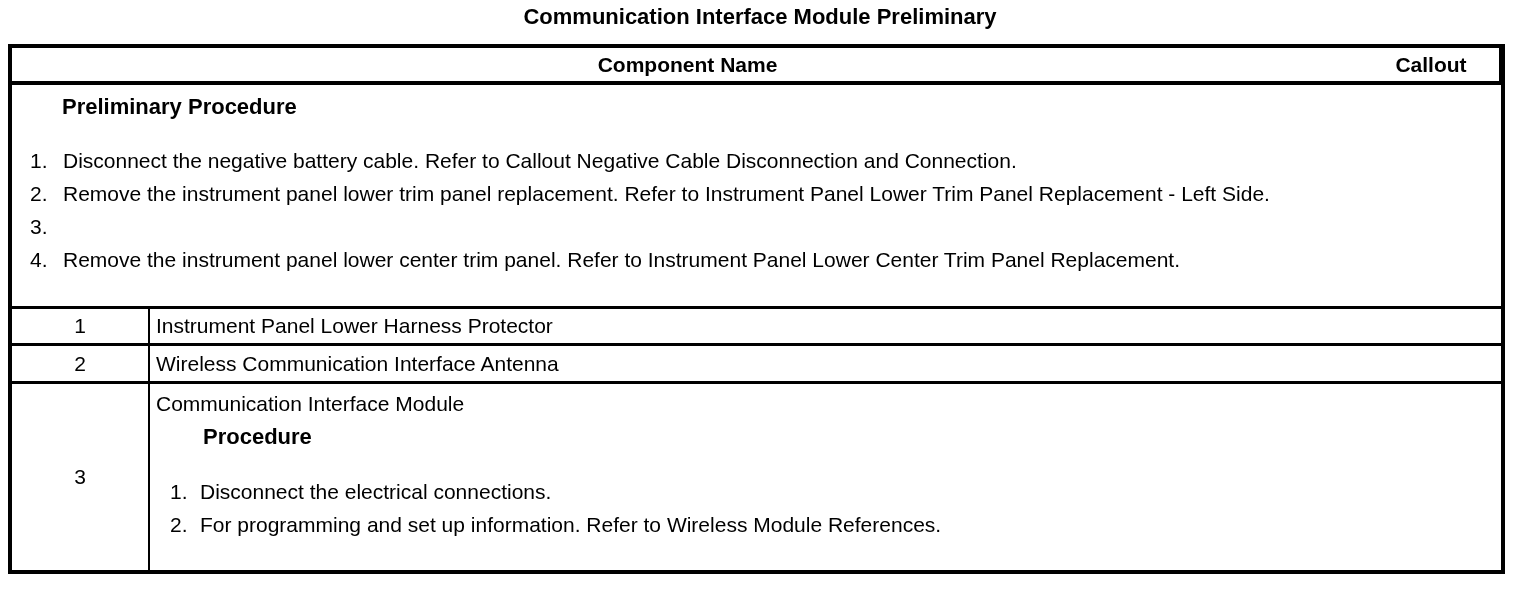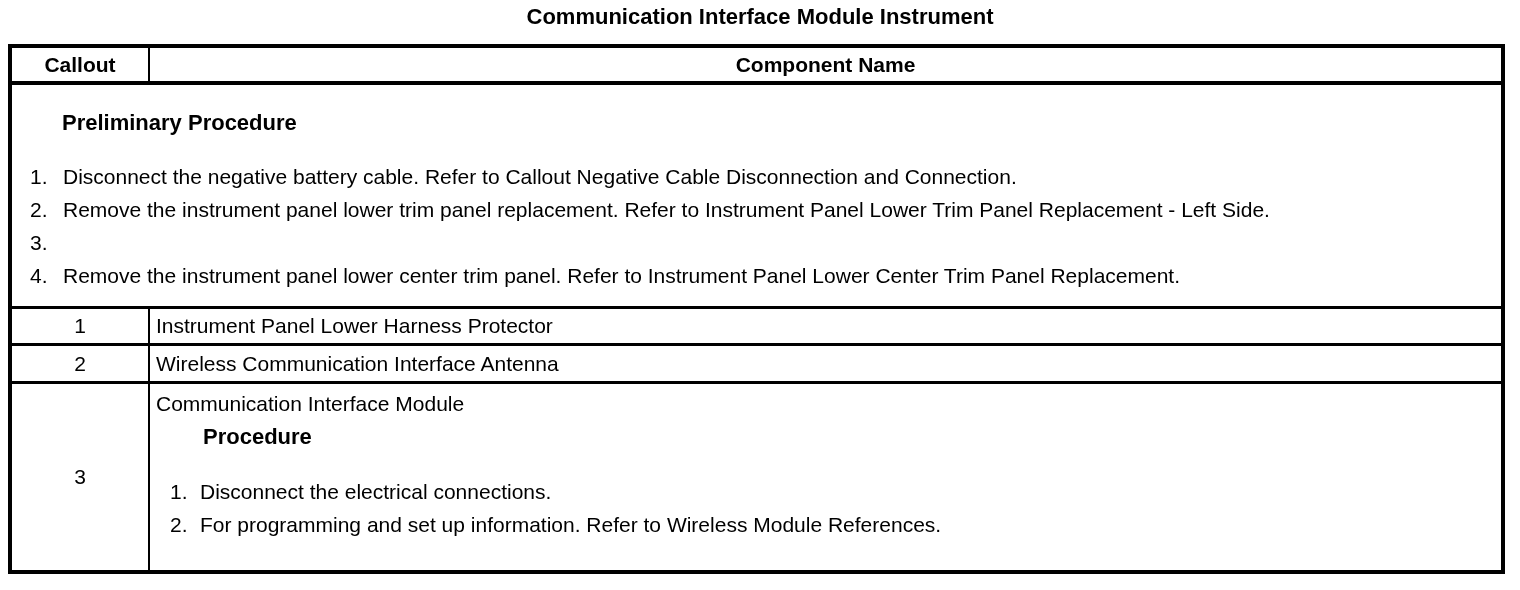--- a/index.html
+++ b/index.html
@@ -32,21 +32,21 @@
     box-sizing: border-box;
     background: #ffffff;
   }
   .row {
     display: flex;
     border-bottom: 3px solid #000000;
     box-sizing: border-box;
     align-items: stretch;
   }
   .row.header { height: 37px; border-bottom-width: 4px; }
-  .row.prelim { height: 224px; display: block; padding: 21px 8px 0 18px; }
+  .row.prelim { height: 224px; display: block; padding: 5px 8px 0 18px; }
   .row.r1 { height: 37px; }
   .row.r2 { height: 38px; }
   .row.r3 { height: 186px; border-bottom: none; }
   .cell { box-sizing: border-box; }
   .cell.callout {
     width: 138px;
     flex: 0 0 138px;
     border-right: 2px solid #000000;
     display: flex;
     align-items: center;
@@ -86,27 +86,27 @@
     margin-left: 47px;
   }
   .proc-steps { margin-top: 22px; margin-left: 14px; }
   .proc-steps .li .num { flex: 0 0 30px; }
 </style>
 </head>
 <body>
 
 <div class="page">
 
-  <div class="title">Communication Interface Module Instrument</div>
+  <div class="title">Communication Interface Module Preliminary</div>
 
   <div class="tbl">
 
     <div class="row header">
+      <div class="cell name hdr">Component Name</div>
       <div class="cell callout hdr">Callout</div>
-      <div class="cell name hdr">Component Name</div>
     </div>
 
     <div class="row prelim">
       <div class="prelim-heading">Preliminary Procedure</div>
       <div class="steps prelim-steps">
           <div class="li">
             <span class="num">1.</span>
             <span class="txt">Disconnect the negative battery cable. Refer to Callout Negative Cable Disconnection and Connection.</span>
           </div>
           <div class="li">

